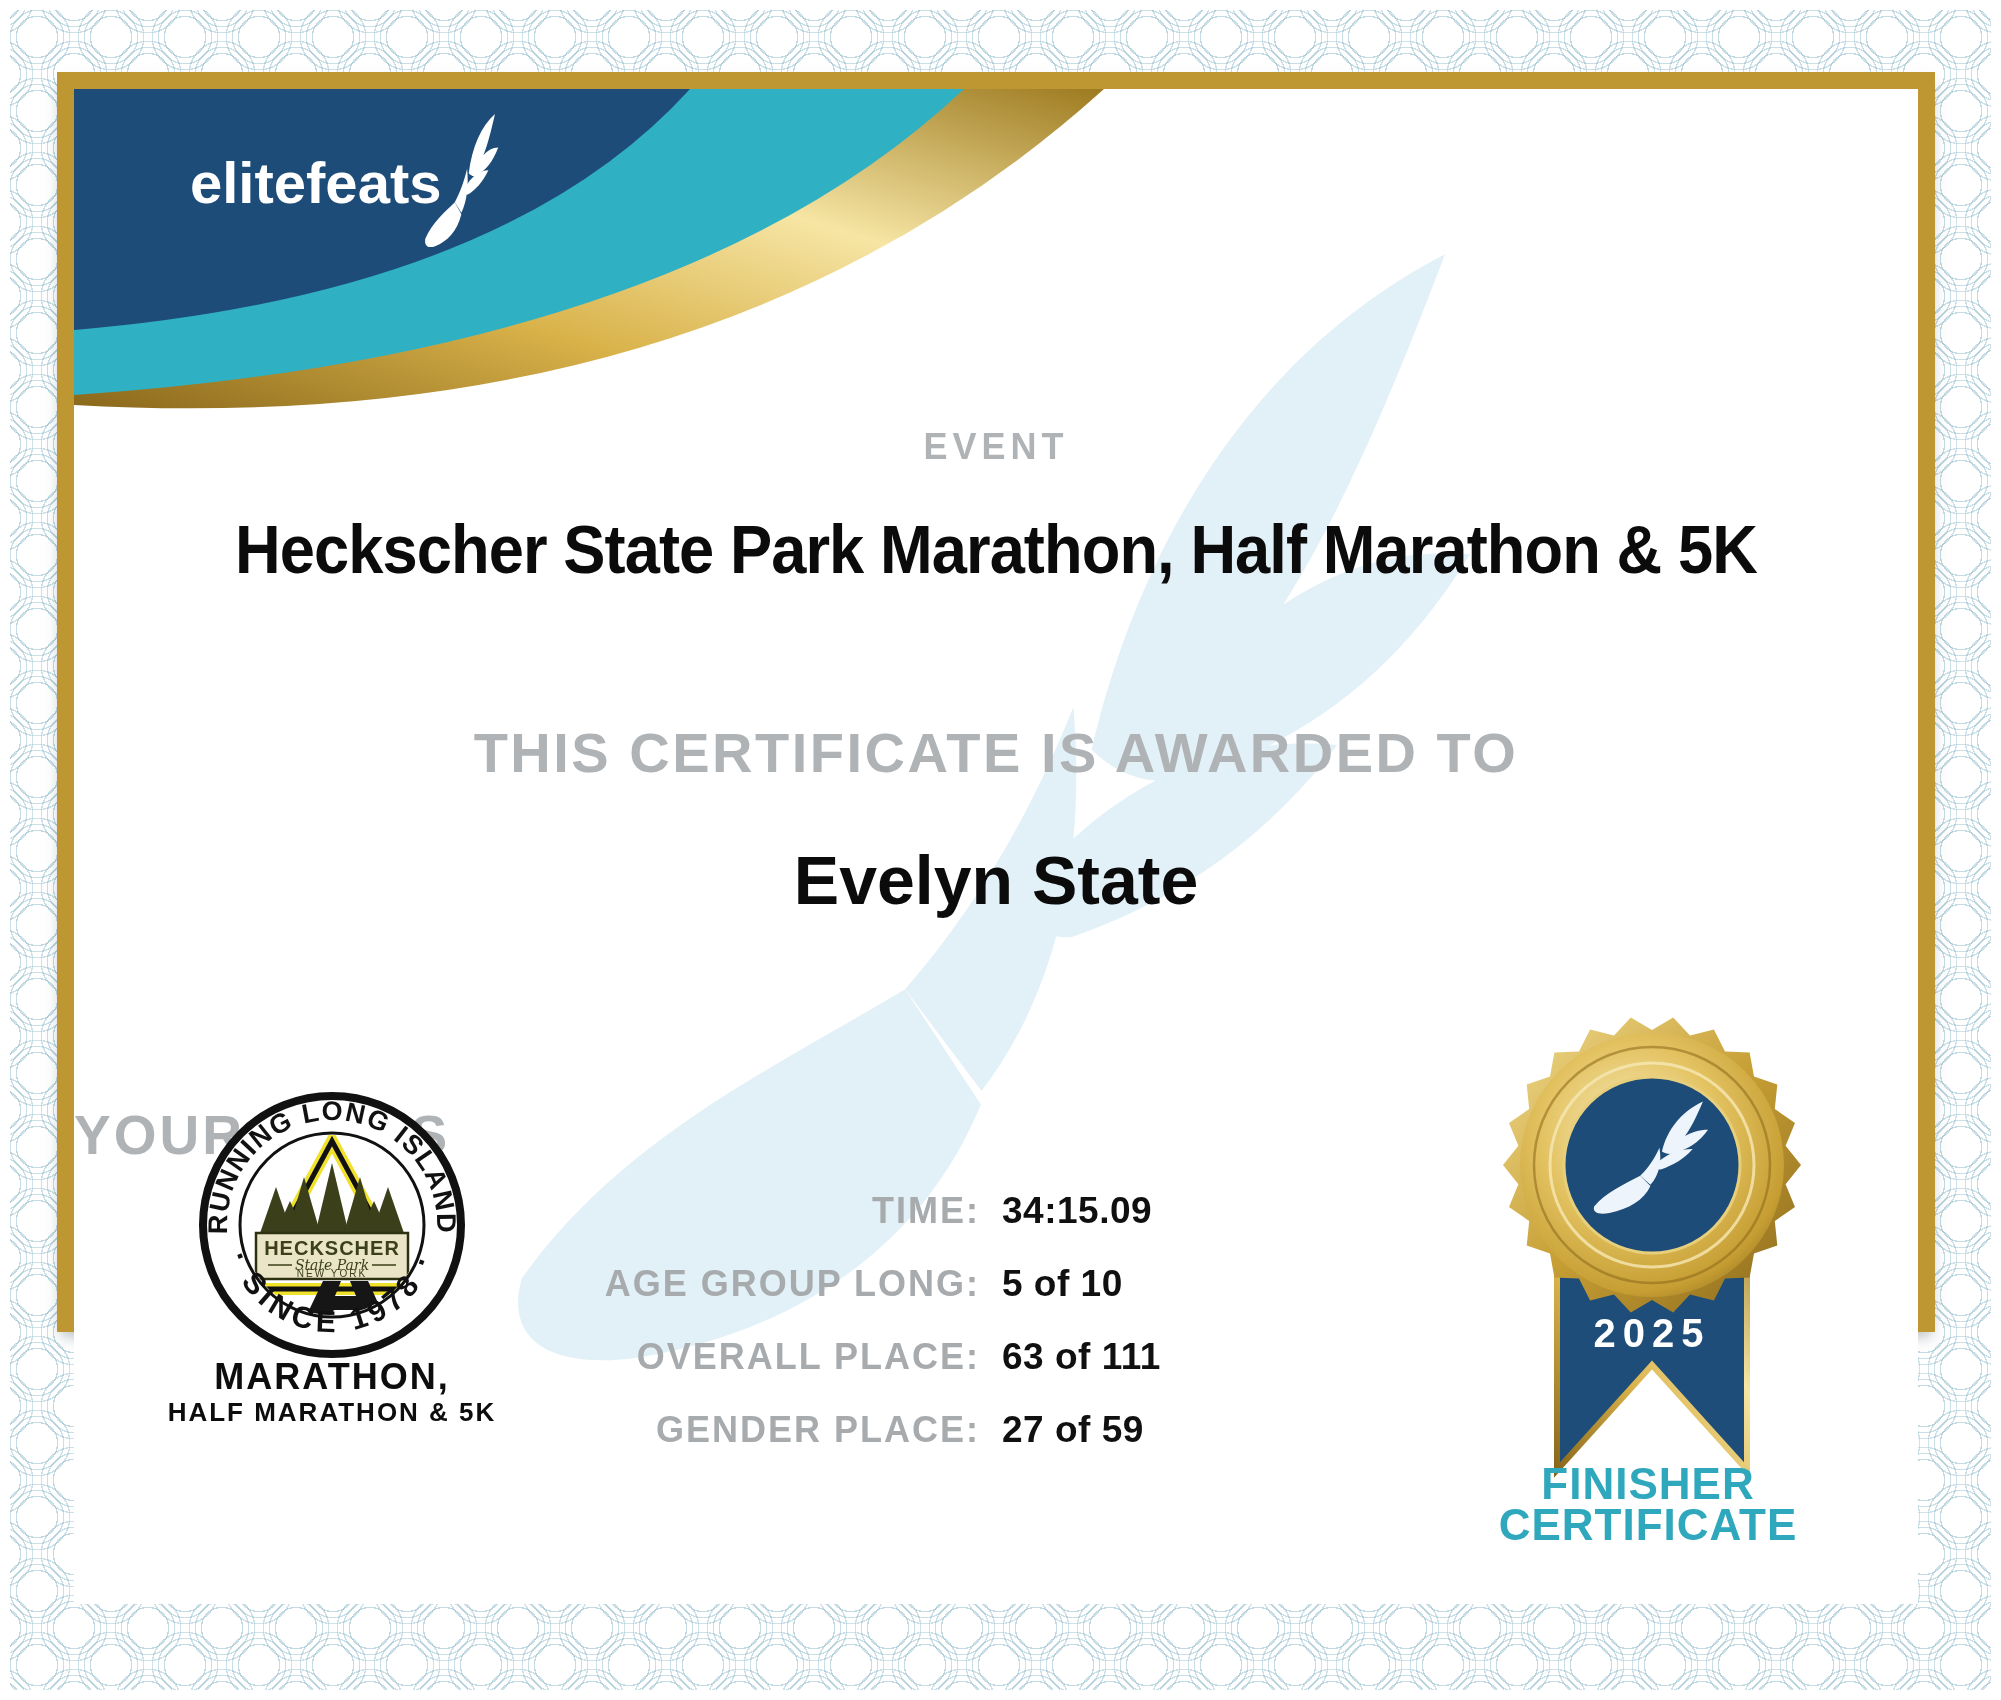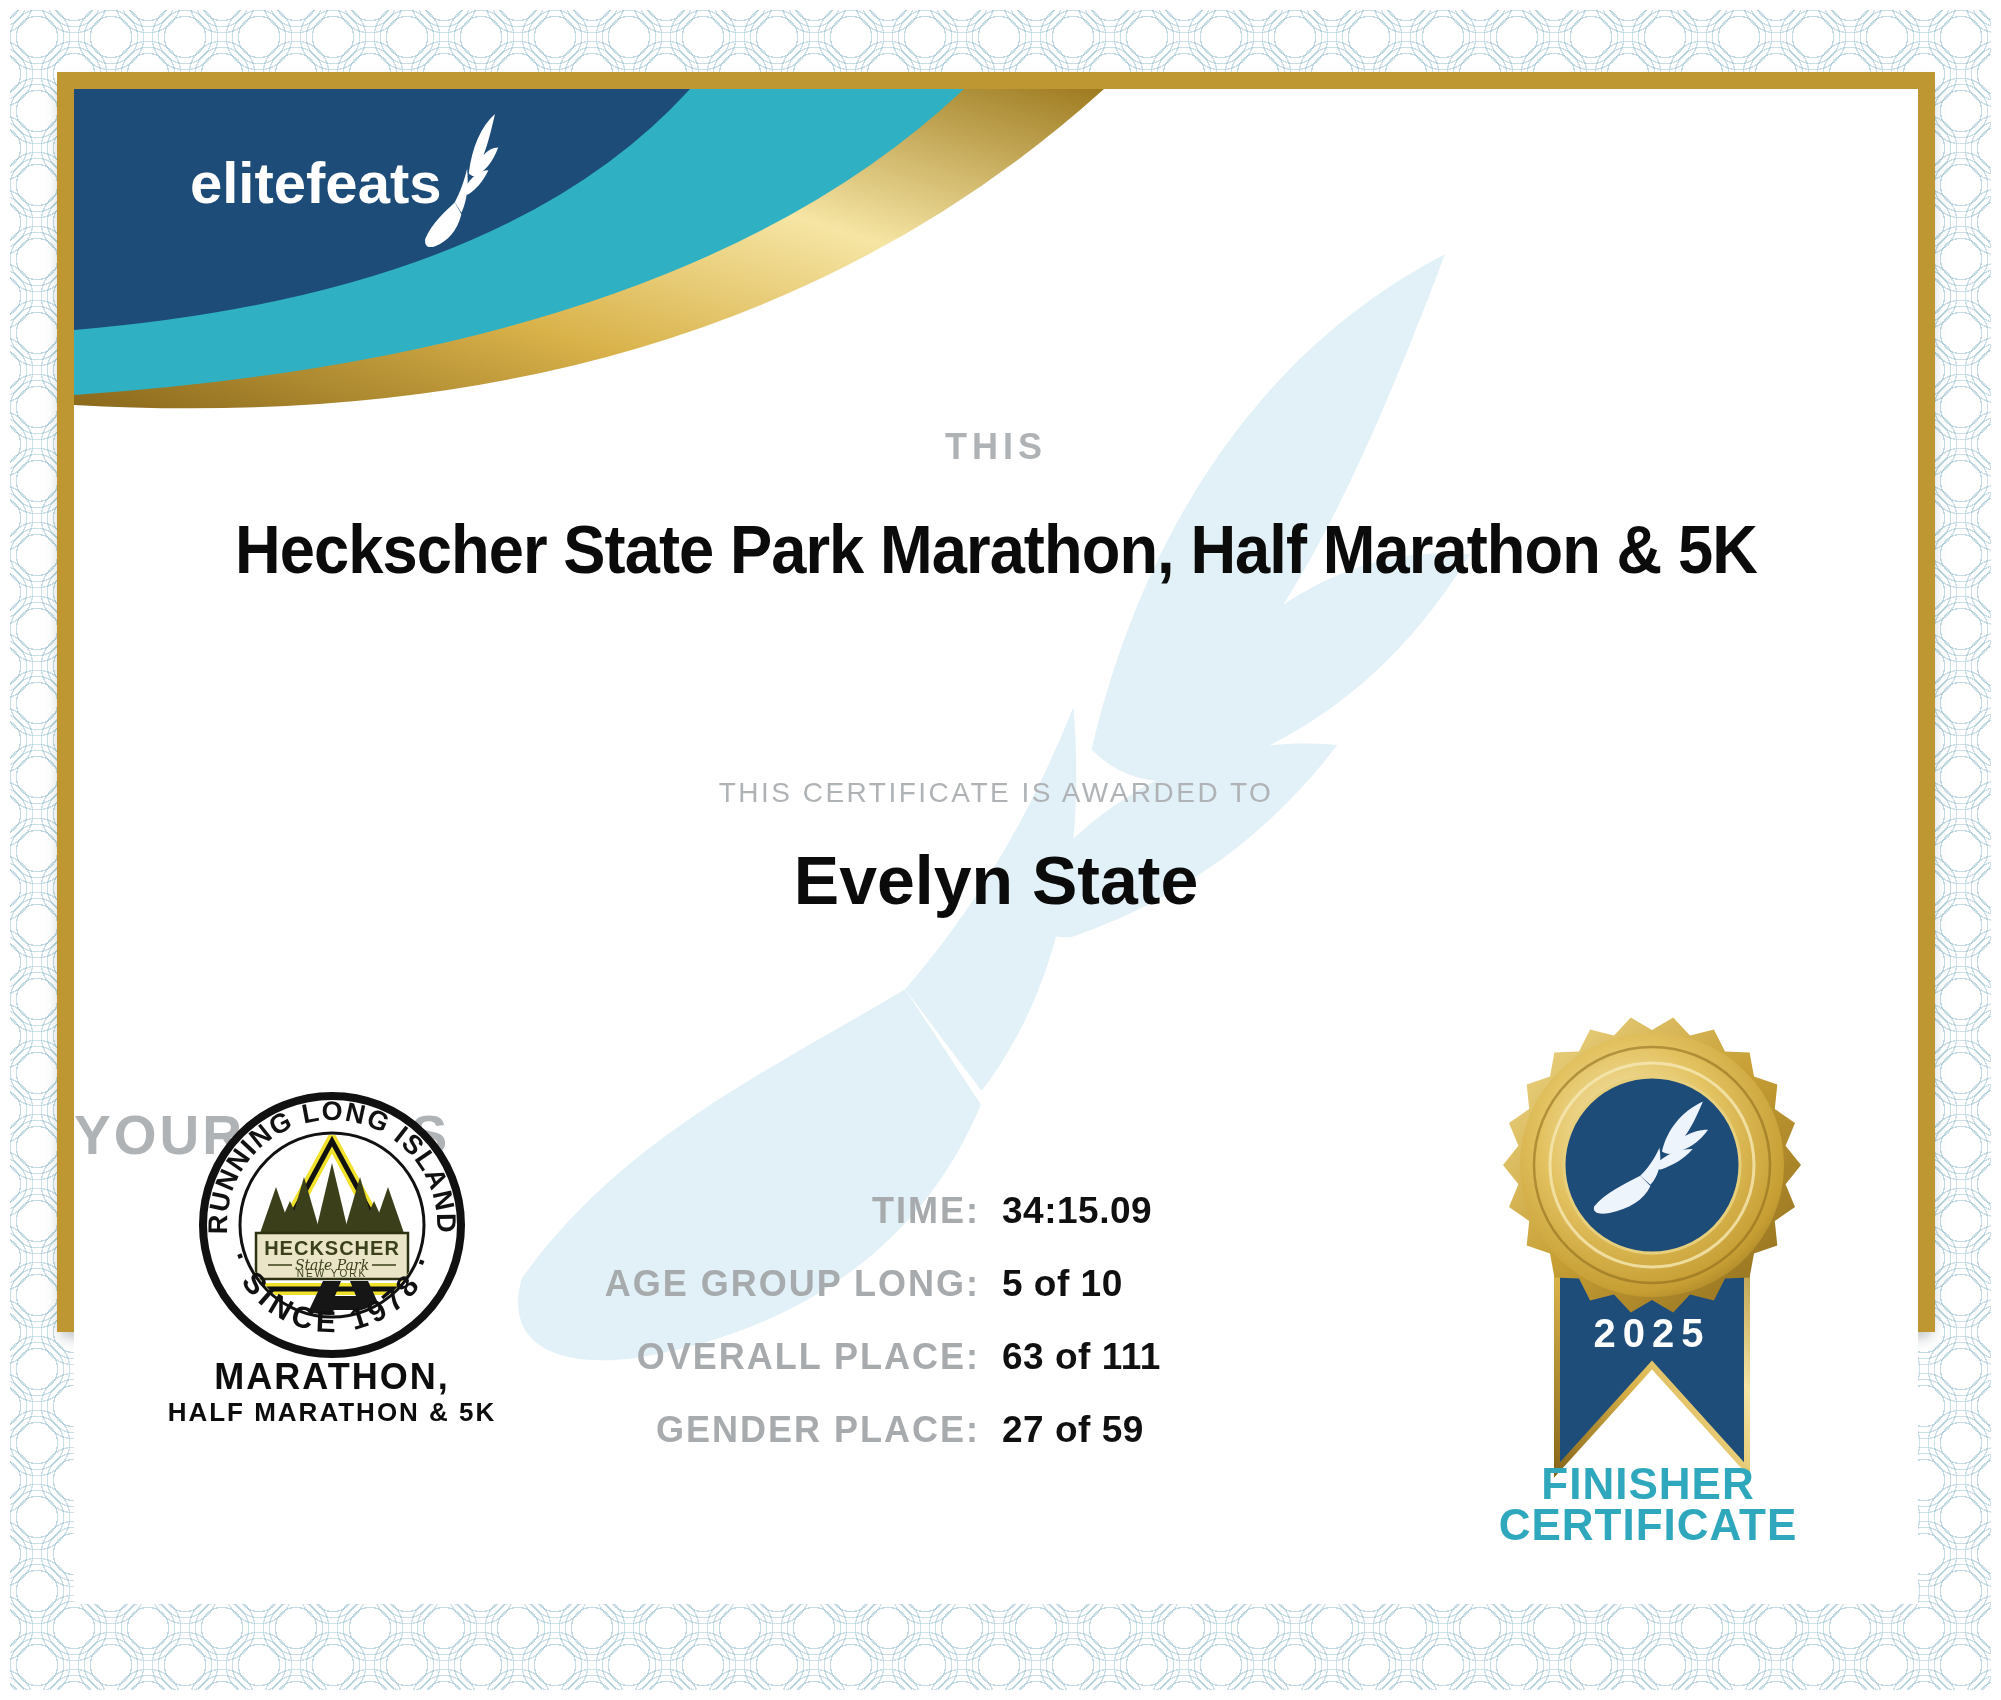--- a/index.html
+++ b/index.html
@@ -25,21 +25,21 @@
 
   .wave-svg{position:absolute;left:0;top:0;}
   .watermark-svg{position:absolute;left:0;top:0;pointer-events:none;}
 
   .brand-text{position:absolute;left:116px;top:60px;color:#fff;font-size:58px;font-weight:700;
     letter-spacing:0px;}
 
   .event-label{top:337px;color:#b0b3b5;font-size:36px;font-weight:700;letter-spacing:5px;}
   .event-name{top:418px;color:#0b0b0b;font-size:68px;font-weight:800;line-height:84px;
     transform:scaleX(.93);transform-origin:50% 50%;letter-spacing:-1px;}
-  .awarded-label{top:680px;color:#b0b3b5;font-size:28px;font-weight:400;letter-spacing:2.5px;line-height:48px;}
+  .awarded-label{top:640px;color:#b0b3b5;font-size:56px;font-weight:700;letter-spacing:2.5px;line-height:48px;}
   .recipient-name{top:750px;color:#0b0b0b;font-size:68px;font-weight:800;line-height:82px;}
   .division{top:846px;color:#0b0b0b;font-size:56px;font-weight:500;line-height:64px;}
 
   .your-stats{position:absolute;left:0;top:994px;width:1584px;text-align:left;color:#b0b3b5;
     font-size:55px;font-weight:700;letter-spacing:3px;line-height:46px;white-space:nowrap;margin-top:29px;}
 
   .stats-grid{position:absolute;left:0;top:1085px;width:1844px;display:grid;
     grid-template-columns:916px auto;grid-auto-rows:73px;}
   .stat-label{align-self:center;justify-self:end;padding-right:10px;color:#a7abad;
     font-size:36px;font-weight:600;letter-spacing:2px;white-space:nowrap;}
@@ -97,21 +97,21 @@
       </svg>
 
       <svg class="wave-svg" width="1100" height="380" viewBox="0 0 1100 380">
         <path d="M0,0 H1030 Q640,352 0,316 Z" fill="url(#goldLin)"></path>
         <path d="M0,0 H890 Q610,265 0,306 Z" fill="#2fb1c3"></path>
         <path d="M0,0 H616 Q430,205 0,241 Z" fill="#1d4c78"></path>
         <use href="#wingfoot" fill="#ffffff" transform="translate(348,22) scale(0.82,1.52)"></use>
       </svg>
       <div class="brand-text">elitefeats</div>
 
-      <div class="ctext event-label">THIS</div>
+      <div class="ctext event-label">EVENT</div>
       <div class="ctext event-name">Heckscher State Park Marathon, Half Marathon &amp; 5K</div>
       <div class="ctext awarded-label">THIS CERTIFICATE IS AWARDED TO</div>
       <div class="ctext recipient-name">Evelyn State</div>
 
       <div class="your-stats">YOUR STATS</div>
 
       <div class="stats-grid">
         <div class="stat-label">TIME:</div>
         <div class="stat-value">34:15.09</div>
         <div class="stat-label">AGE GROUP LONG:</div>

